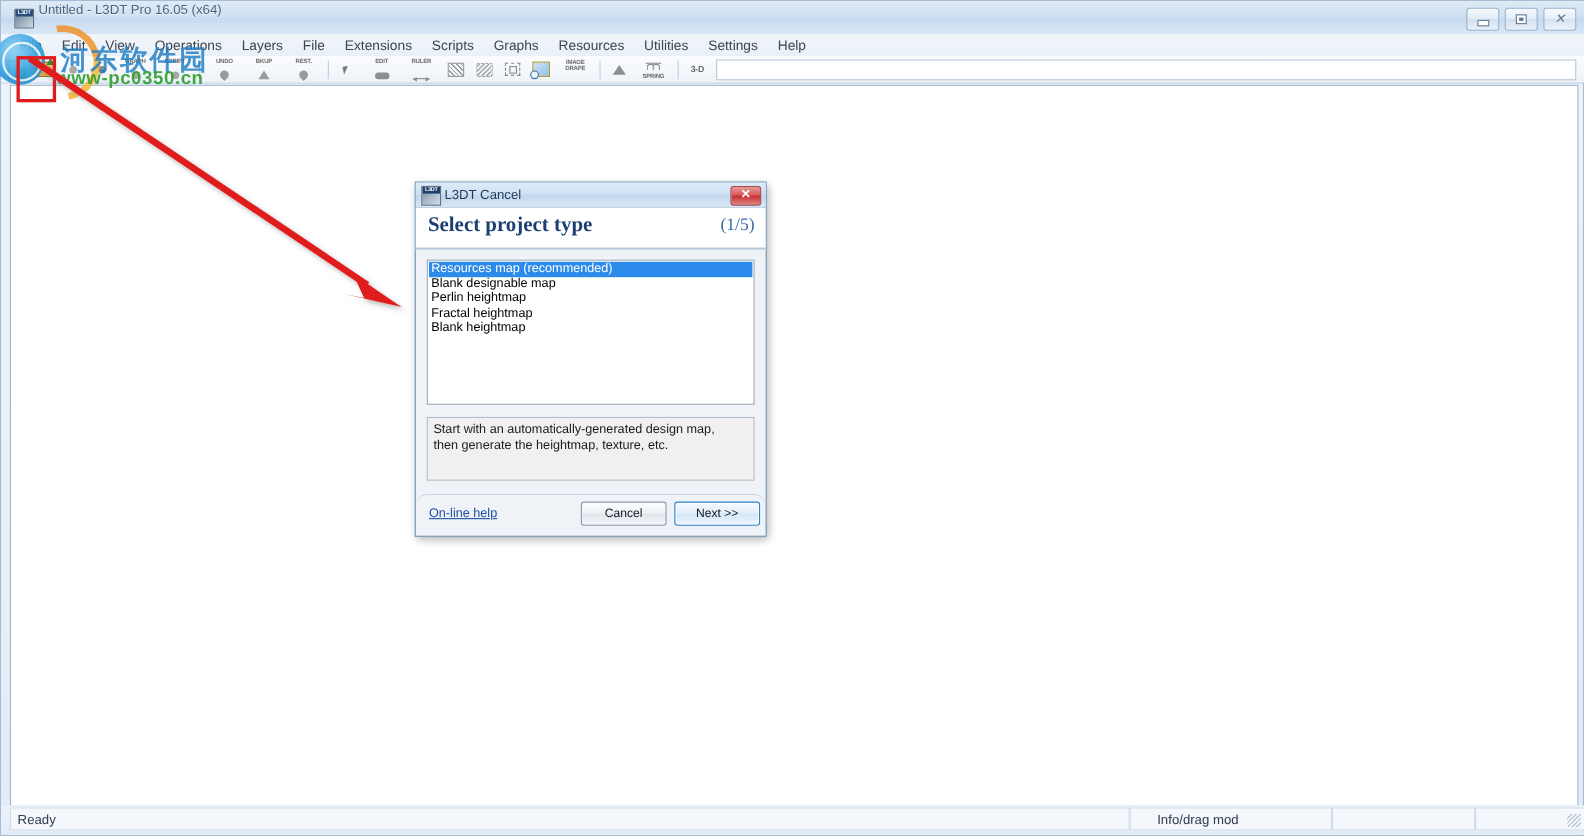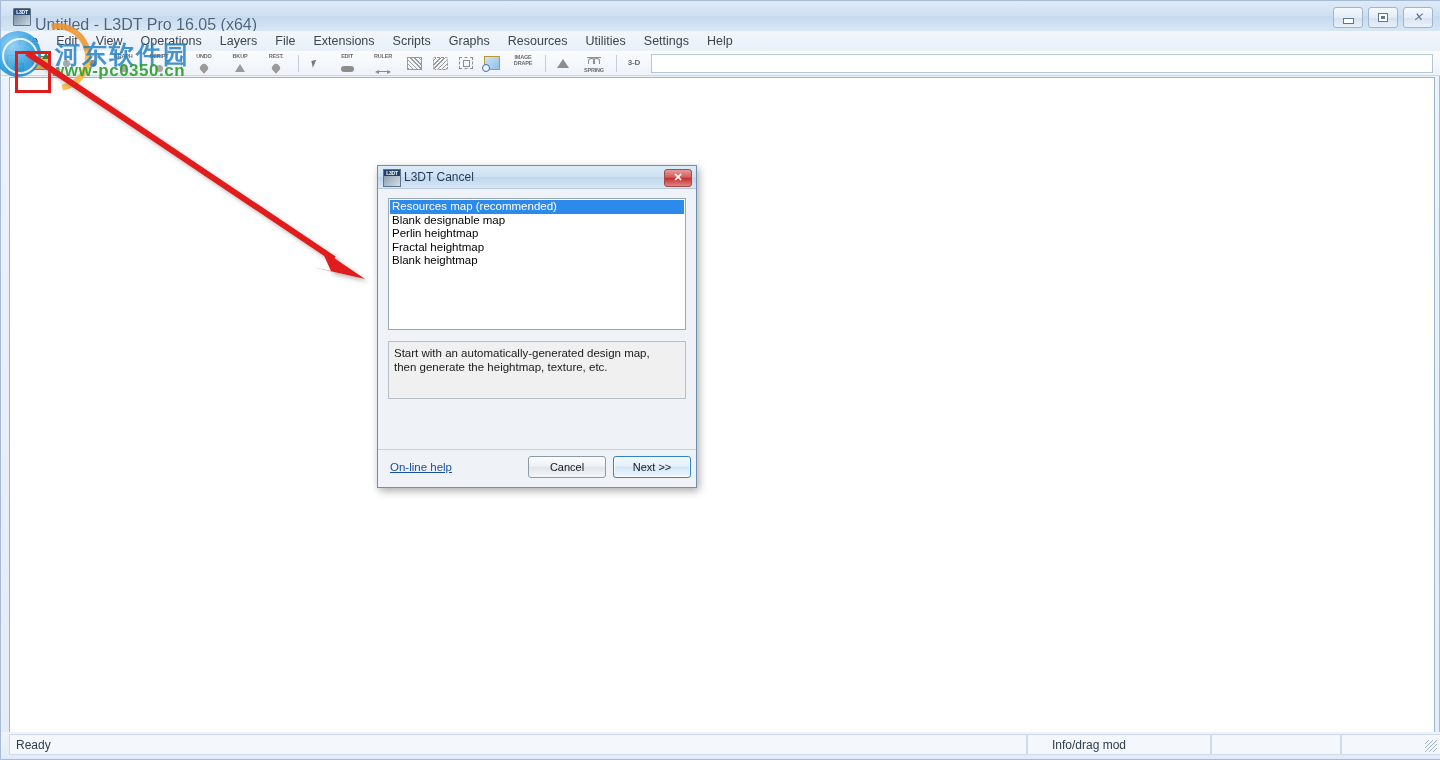--- a/index.html
+++ b/index.html
@@ -29,23 +29,22 @@
     border:1px solid #5e7288;border-radius:1px;
     overflow:hidden;
   }
   .title-icon .l3dt{
     position:absolute;left:0;top:0;width:100%;
     font-size:5px;line-height:6px;color:#fff;text-align:center;
     background:#2b4d7a;font-weight:bold;letter-spacing:-.2px;
   }
   .title-text{
     position:absolute;left:34px;top:1px;
-    font-size:16px;color:#4a6480;white-space:nowrap;
+    font-size:12px;color:#4a6480;white-space:nowrap;
     text-shadow:0 1px 0 rgba(255,255,255,.75);
-    margin-top:14px;
   }
   .winbtns{position:absolute;right:8px;top:6px;display:flex;gap:5px;}
   .winbtn{
     width:28px;height:19px;border:1px solid #9eb5cd;border-radius:3px;
     background:linear-gradient(180deg,#f5f9fd 0%,#e2ecf7 50%,#d2e0ef 51%,#e9f1f9 100%);
     position:relative;
   }
   .winbtn:last-child{
     background:linear-gradient(180deg,#f7fafd 0%,#e4eef8 50%,#d5e2f0 51%,#ecf3fa 100%);
   }
@@ -231,21 +230,21 @@
     white-space:nowrap;font-family:"Liberation Sans",sans-serif;
   }
   .lb-item.sel{background:#2c8bea;color:#fff;}
   .descbox{
     margin-top:11px;height:58px;background:#f0f0f0;border:1px solid #b6bfc8;
     padding:4px 5px;box-sizing:border-box;
   }
   .desc-line{font-size:11.5px;color:#1a1a1a;line-height:14px;white-space:nowrap;}
   .dlg-foot{
     position:absolute;left:0;bottom:0;width:100%;height:38px;
-    border-top:1px solid #c6d2de;box-sizing:border-box;
+    border-top:1px solid #c6d2de;box-sizing:border-box;border-radius:11px;
   }
   .help-link{
     position:absolute;left:12px;top:11px;font-size:11.5px;color:#1a4fa0;
     text-decoration:underline;cursor:pointer;
   }
   .btn{
     position:absolute;top:6px;height:22px;width:78px;
     font-size:11px;color:#12181f;text-align:center;line-height:21px;
     border:1px solid #8d9aa8;border-radius:3px;
     background:linear-gradient(180deg,#fbfcfd 0%,#eff2f5 45%,#e0e6ec 52%,#f3f6f9 100%);
@@ -419,20 +418,24 @@
   <div class="dlg">
 
     <div class="dlg-tb">
       <div class="dlg-ico">
           <span>L3DT</span>
         </div>
       <div class="dlg-title">L3DT Cancel</div>
       <div class="dlg-close">✕</div>
     </div>
 
+    <div class="dlg-head">
+      <div class="dlg-h-title">Select project type</div>
+      <div class="dlg-h-step">(1/5)</div>
+    </div>
 
     <div class="dlg-body">
       <div class="listbox">
         <div class="lb-item sel">Resources map (recommended)</div>
         <div class="lb-item">Blank designable map</div>
         <div class="lb-item">Perlin heightmap</div>
         <div class="lb-item">Fractal heightmap</div>
         <div class="lb-item">Blank heightmap</div>
       </div>
 

